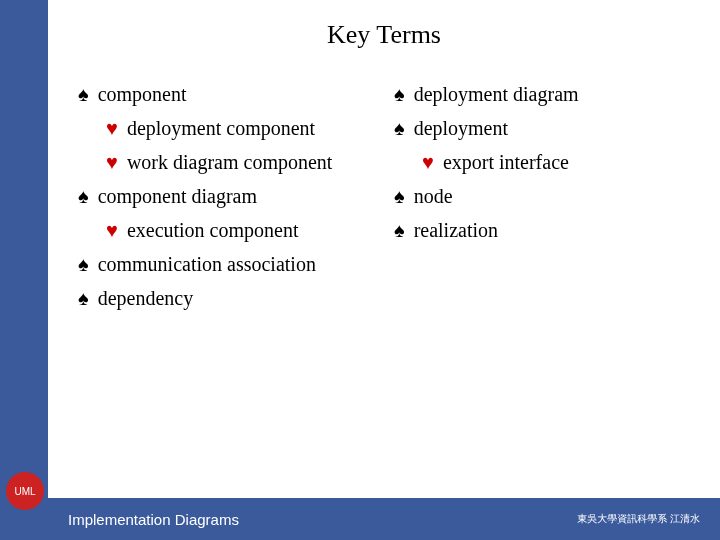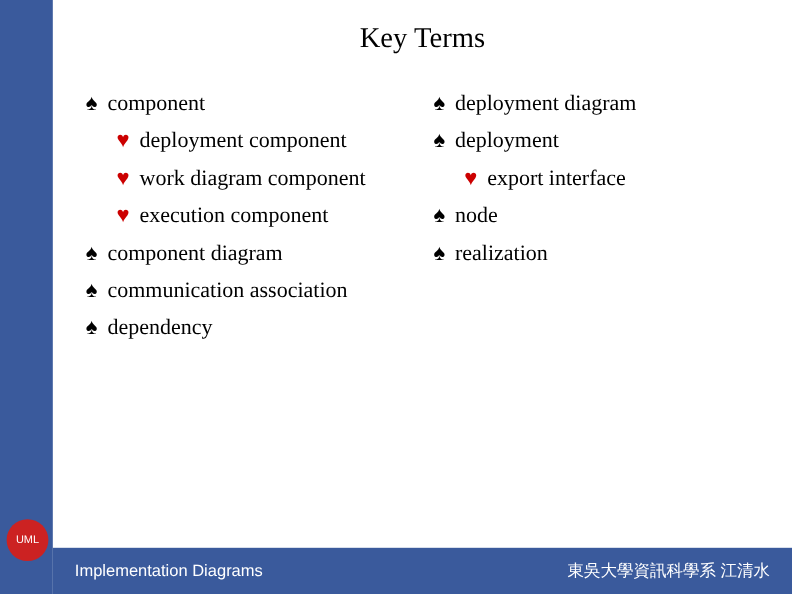--- a/index.html
+++ b/index.html
@@ -105,21 +105,21 @@
     }
 
     .footer-left {
       color: white;
       font-size: 15px;
       font-family: Arial, sans-serif;
     }
 
     .footer-right {
       color: white;
-      font-size: 15px;
+      font-size: 10px;
       font-family: Arial, sans-serif;
     }
   </style>
 </head>
 <body>
 
 <div class="left-bar">
   <div class="uml-logo">
     <div class="uml-logo-inner">UML</div>
   </div>
@@ -136,27 +136,27 @@
         <span>component</span>
       </div>
       <div class="term-item indent1">
         <span class="heart">♥</span>
         <span>deployment component</span>
       </div>
       <div class="term-item indent1">
         <span class="heart">♥</span>
         <span>work diagram component</span>
       </div>
+      <div class="term-item">
+        <span class="spade">♠</span>
+        <span>component diagram</span>
+      </div>
       <div class="term-item indent1">
         <span class="heart">♥</span>
         <span>execution component</span>
-      </div>
-      <div class="term-item">
-        <span class="spade">♠</span>
-        <span>component diagram</span>
       </div>
       <div class="term-item">
         <span class="spade">♠</span>
         <span>communication association</span>
       </div>
       <div class="term-item">
         <span class="spade">♠</span>
         <span>dependency</span>
       </div>
     </div>

